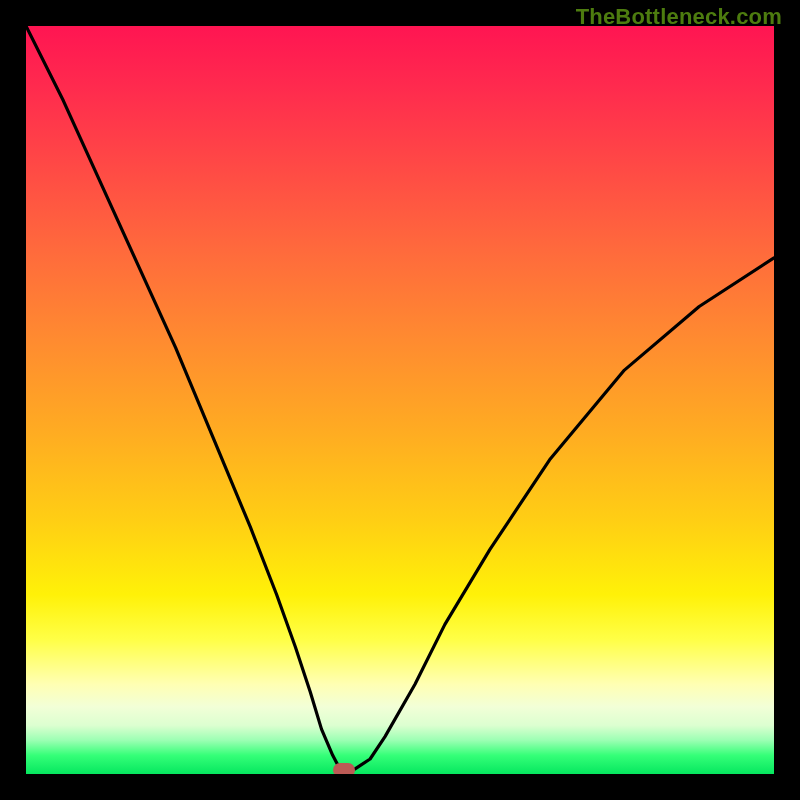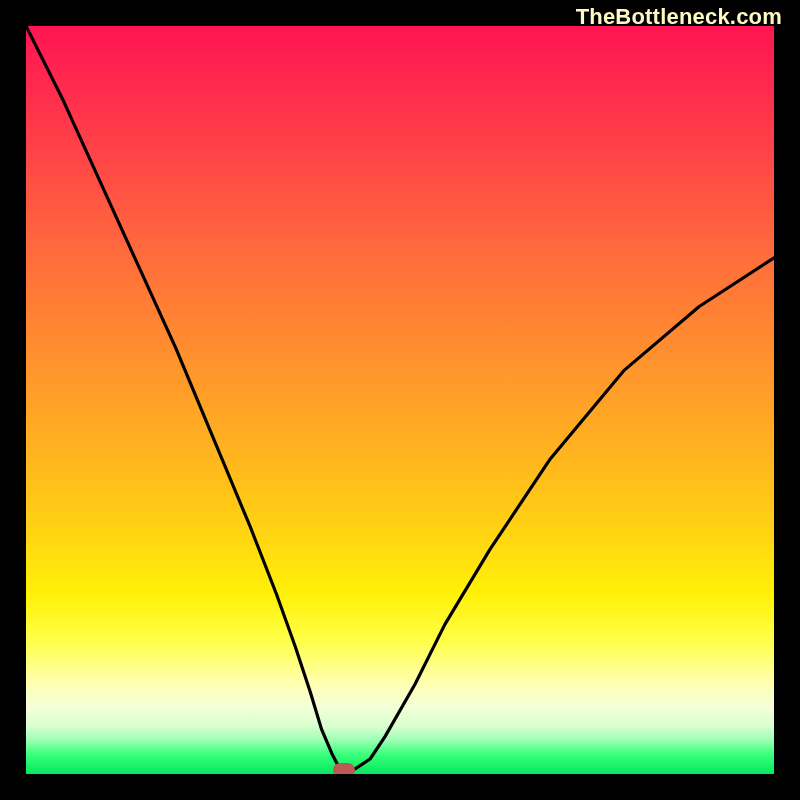--- a/index.html
+++ b/index.html
@@ -13,21 +13,21 @@
   .outer {
     position: relative;
     width: 800px;
     height: 800px;
     background: #000;
   }
   .watermark {
     position: absolute;
     top: 4px;
     right: 18px;
-    color: #fef9c3;
+    color: #4d7c0f;
     font-size: 22px;
     font-weight: 600;
     letter-spacing: 0.2px;
     z-index: 10;
   }
   .plot {
     position: absolute;
     left: 26px;
     top: 26px;
     width: 748px;

